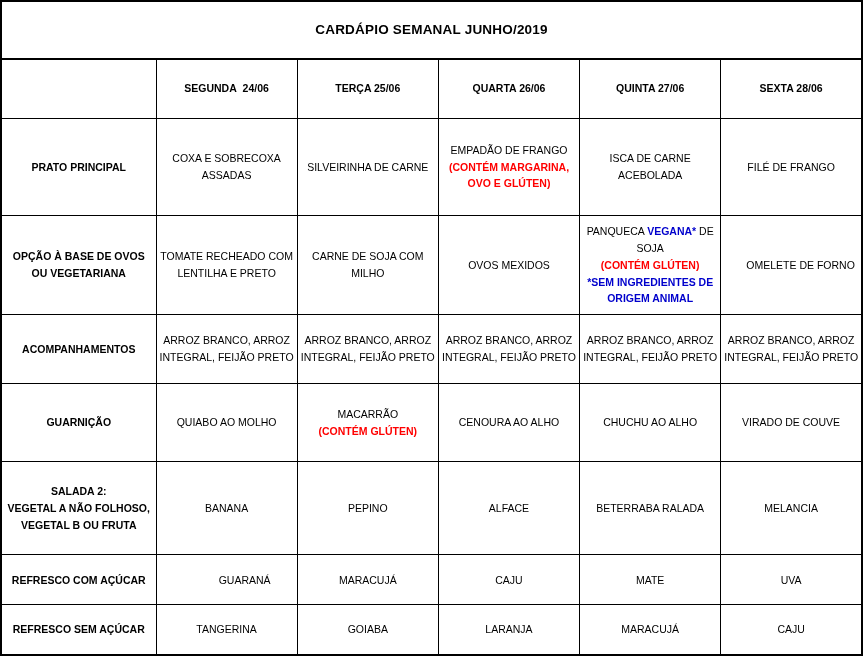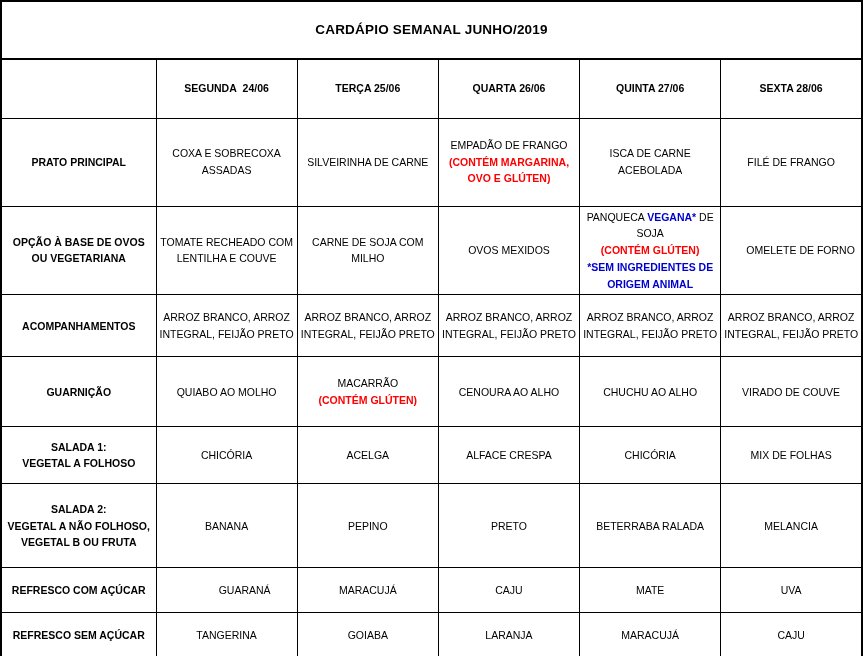--- a/index.html
+++ b/index.html
@@ -91,21 +91,21 @@
         <tr style="height: 88px;">
           <th class="row-label"><span class="label-line">PRATO PRINCIPAL</span></th>
           <td><span class="seg" style="color: rgb(0, 0, 0);">COXA E SOBRECOXA</span><br><span class="seg" style="color: rgb(0, 0, 0);">ASSADAS</span></td>
           <td><span class="seg" style="color: rgb(0, 0, 0);">SILVEIRINHA DE CARNE</span></td>
           <td><span class="seg" style="color: rgb(0, 0, 0);">EMPADÃO DE FRANGO</span><br><span class="seg seg-bold" style="color: rgb(255, 0, 0);">(CONTÉM MARGARINA,</span><br><span class="seg seg-bold" style="color: rgb(255, 0, 0);">OVO E GLÚTEN)</span></td>
           <td><span class="seg" style="color: rgb(0, 0, 0);">ISCA DE CARNE</span><br><span class="seg" style="color: rgb(0, 0, 0);">ACEBOLADA</span></td>
           <td><span class="seg" style="color: rgb(0, 0, 0);">FILÉ DE FRANGO</span></td>
         </tr>
         <tr style="height: 86px;">
           <th class="row-label"><span class="label-line">OPÇÃO À BASE DE OVOS</span><br><span class="label-line">OU VEGETARIANA</span></th>
-          <td><span class="seg" style="color: rgb(0, 0, 0);">TOMATE RECHEADO COM</span><br><span class="seg" style="color: rgb(0, 0, 0);">LENTILHA E COUVE</span></td>
+          <td><span class="seg" style="color: rgb(0, 0, 0);">TOMATE RECHEADO COM</span><br><span class="seg" style="color: rgb(0, 0, 0);">LENTILHA E PRETO</span></td>
           <td><span class="seg" style="color: rgb(0, 0, 0);">CARNE DE SOJA COM</span><br><span class="seg" style="color: rgb(0, 0, 0); text-align: center;">MILHO</span></td>
           <td><span class="seg" style="color: rgb(0, 0, 0);">OVOS MEXIDOS</span></td>
           <td><span class="seg" style="color: rgb(0, 0, 0);">PANQUECA </span><span class="seg seg-bold" style="color: rgb(0, 0, 204);">VEGANA*</span><span class="seg" style="color: rgb(0, 0, 0);"> DE</span><br><span class="seg" style="color: rgb(0, 0, 0);">SOJA</span><br><span class="seg seg-bold" style="color: rgb(255, 0, 0);">(CONTÉM GLÚTEN)</span><br><span class="seg seg-bold" style="color: rgb(0, 0, 204);">*SEM INGREDIENTES DE</span><br><span class="seg seg-bold" style="color: rgb(0, 0, 204);">ORIGEM ANIMAL</span></td>
           <td><span class="seg" style="color: rgb(0, 0, 0); margin-left: 19px;">OMELETE DE FORNO</span></td>
         </tr>
         <tr style="height: 62px;">
           <th class="row-label"><span class="label-line">ACOMPANHAMENTOS</span></th>
           <td><span class="seg" style="color: rgb(0, 0, 0);">ARROZ BRANCO, ARROZ</span><br><span class="seg" style="color: rgb(0, 0, 0);">INTEGRAL, FEIJÃO PRETO</span></td>
           <td><span class="seg" style="color: rgb(0, 0, 0);">ARROZ BRANCO, ARROZ</span><br><span class="seg" style="color: rgb(0, 0, 0);">INTEGRAL, FEIJÃO PRETO</span></td>
           <td><span class="seg" style="color: rgb(0, 0, 0);">ARROZ BRANCO, ARROZ</span><br><span class="seg" style="color: rgb(0, 0, 0);">INTEGRAL, FEIJÃO PRETO</span></td>
@@ -113,33 +113,25 @@
           <td><span class="seg" style="color: rgb(0, 0, 0);">ARROZ BRANCO, ARROZ</span><br><span class="seg" style="color: rgb(0, 0, 0);">INTEGRAL, FEIJÃO PRETO</span></td>
         </tr>
         <tr style="height: 70px;">
           <th class="row-label"><span class="label-line">GUARNIÇÃO</span></th>
           <td><span class="seg" style="color: rgb(0, 0, 0);">QUIABO AO MOLHO</span></td>
           <td><span class="seg" style="color: rgb(0, 0, 0);">MACARRÃO</span><br><span class="seg seg-bold" style="color: rgb(255, 0, 0);">(CONTÉM GLÚTEN)</span></td>
           <td><span class="seg" style="color: rgb(0, 0, 0);">CENOURA AO ALHO</span></td>
           <td><span class="seg" style="color: rgb(0, 0, 0);">CHUCHU AO ALHO</span></td>
           <td><span class="seg" style="color: rgb(0, 0, 0);">VIRADO DE COUVE</span></td>
         </tr>
-        <tr style="height: 57px;">
-          <th class="row-label"><span class="label-line">SALADA 1:</span><br><span class="label-line">VEGETAL A FOLHOSO</span></th>
-          <td><span class="seg" style="color: rgb(0, 0, 0);">CHICÓRIA</span></td>
-          <td><span class="seg" style="color: rgb(0, 0, 0);">ACELGA</span></td>
-          <td><span class="seg" style="color: rgb(0, 0, 0);">ALFACE CRESPA</span></td>
-          <td><span class="seg" style="color: rgb(0, 0, 0);">CHICÓRIA</span></td>
-          <td><span class="seg" style="color: rgb(0, 0, 0);">MIX DE FOLHAS</span></td>
-        </tr>
         <tr style="height: 84px;">
           <th class="row-label"><span class="label-line">SALADA 2:</span><br><span class="label-line">VEGETAL A NÃO FOLHOSO,</span><br><span class="label-line">VEGETAL B OU FRUTA</span></th>
           <td><span class="seg" style="color: rgb(0, 0, 0);">BANANA</span></td>
           <td><span class="seg" style="color: rgb(0, 0, 0);">PEPINO</span></td>
-          <td><span class="seg" style="color: rgb(0, 0, 0);">PRETO</span></td>
+          <td><span class="seg" style="color: rgb(0, 0, 0);">ALFACE</span></td>
           <td><span class="seg" style="color: rgb(0, 0, 0);">BETERRABA RALADA</span></td>
           <td><span class="seg" style="color: rgb(0, 0, 0);">MELANCIA</span></td>
         </tr>
         <tr style="height: 45px;">
           <th class="row-label"><span class="label-line">REFRESCO COM AÇÚCAR</span></th>
           <td><span class="seg" style="color: rgb(0, 0, 0); margin-left: 36px;">GUARANÁ</span></td>
           <td><span class="seg" style="color: rgb(0, 0, 0);">MARACUJÁ</span></td>
           <td><span class="seg" style="color: rgb(0, 0, 0);">CAJU</span></td>
           <td><span class="seg" style="color: rgb(0, 0, 0);">MATE</span></td>
           <td><span class="seg" style="color: rgb(0, 0, 0);">UVA</span></td>

